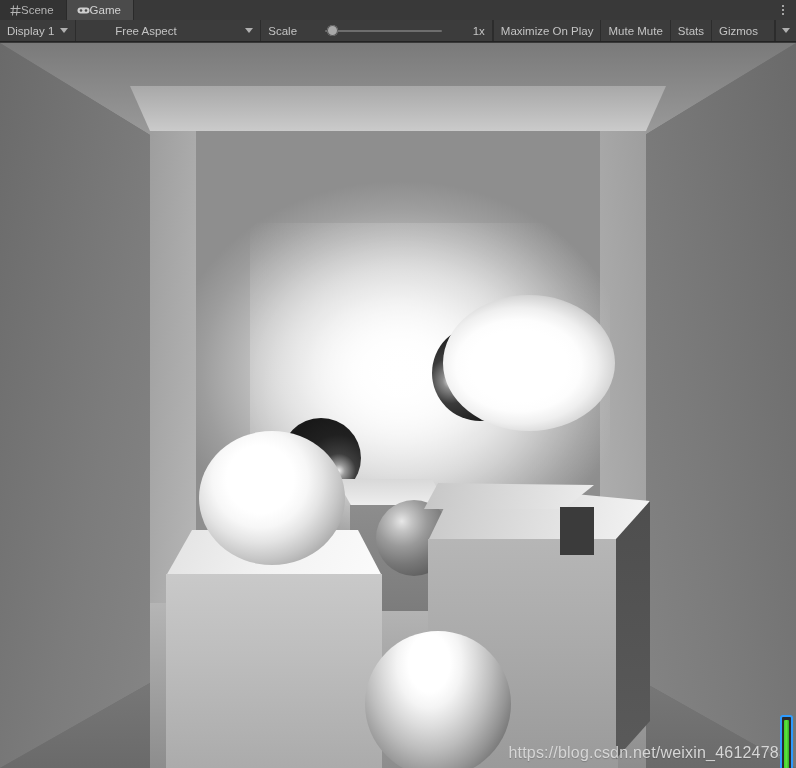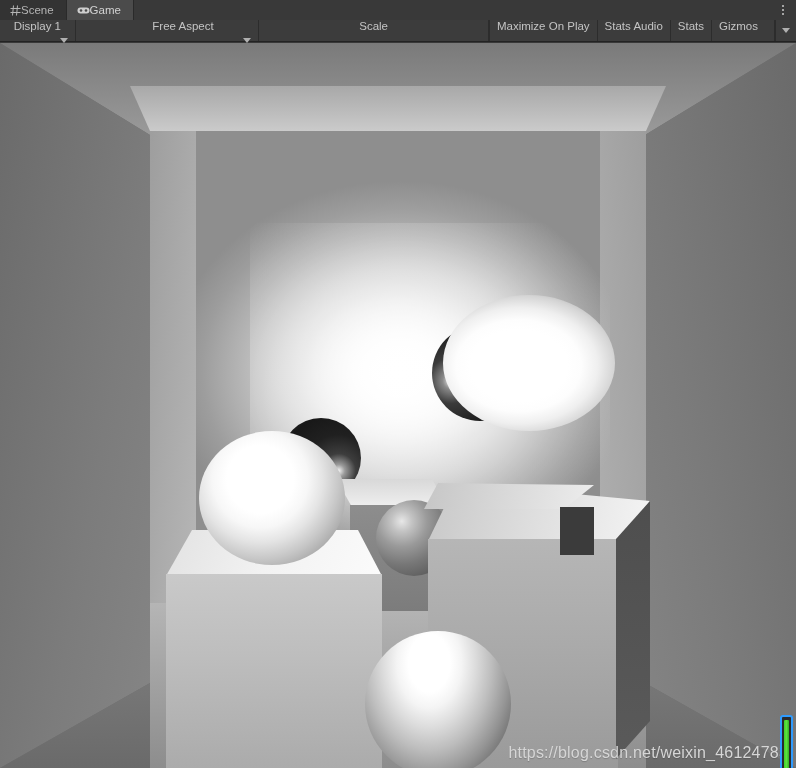--- a/index.html
+++ b/index.html
@@ -75,21 +75,20 @@
   }
   .tb-item {
     display: flex;
     align-items: center;
     padding: 0 7px;
     border-right: 1px solid #2c2c2c;
     background: #3c3c3c;
     cursor: pointer;
     white-space: nowrap;
     box-sizing: border-box;
-    flex-direction: column;
   }
   .tb-dropdown { gap: 6px; }
   .tb-display { width: 82px; }
   .tb-aspect { width: 166px; margin-left: 32px; }
   .tb-scale { width: 252px; gap: 24px; }
   .caret {
     width: 0; height: 0;
     border-left: 4px solid transparent;
     border-right: 4px solid transparent;
     border-top: 5px solid #b0b0b0;
@@ -312,21 +311,21 @@
         <span class="slider-knob" style="left: calc(2%);"></span>
       </span>
       <span class="scale-val">1x</span>
     </div>
 
     <div class="tb-right">
       <div class="tb-item">
         <span>Maximize On Play</span>
       </div>
       <div class="tb-item">
-        <span>Stats Audio</span>
+        <span>Mute Mute</span>
       </div>
       <div class="tb-item">
         <span>Stats</span>
       </div>
       <div class="tb-item tb-gizmos">
         <span>Gizmos</span>
       </div>
       <div class="tb-gizmo-caret">
         <span class="caret" style="margin-left:0"></span>
       </div>

